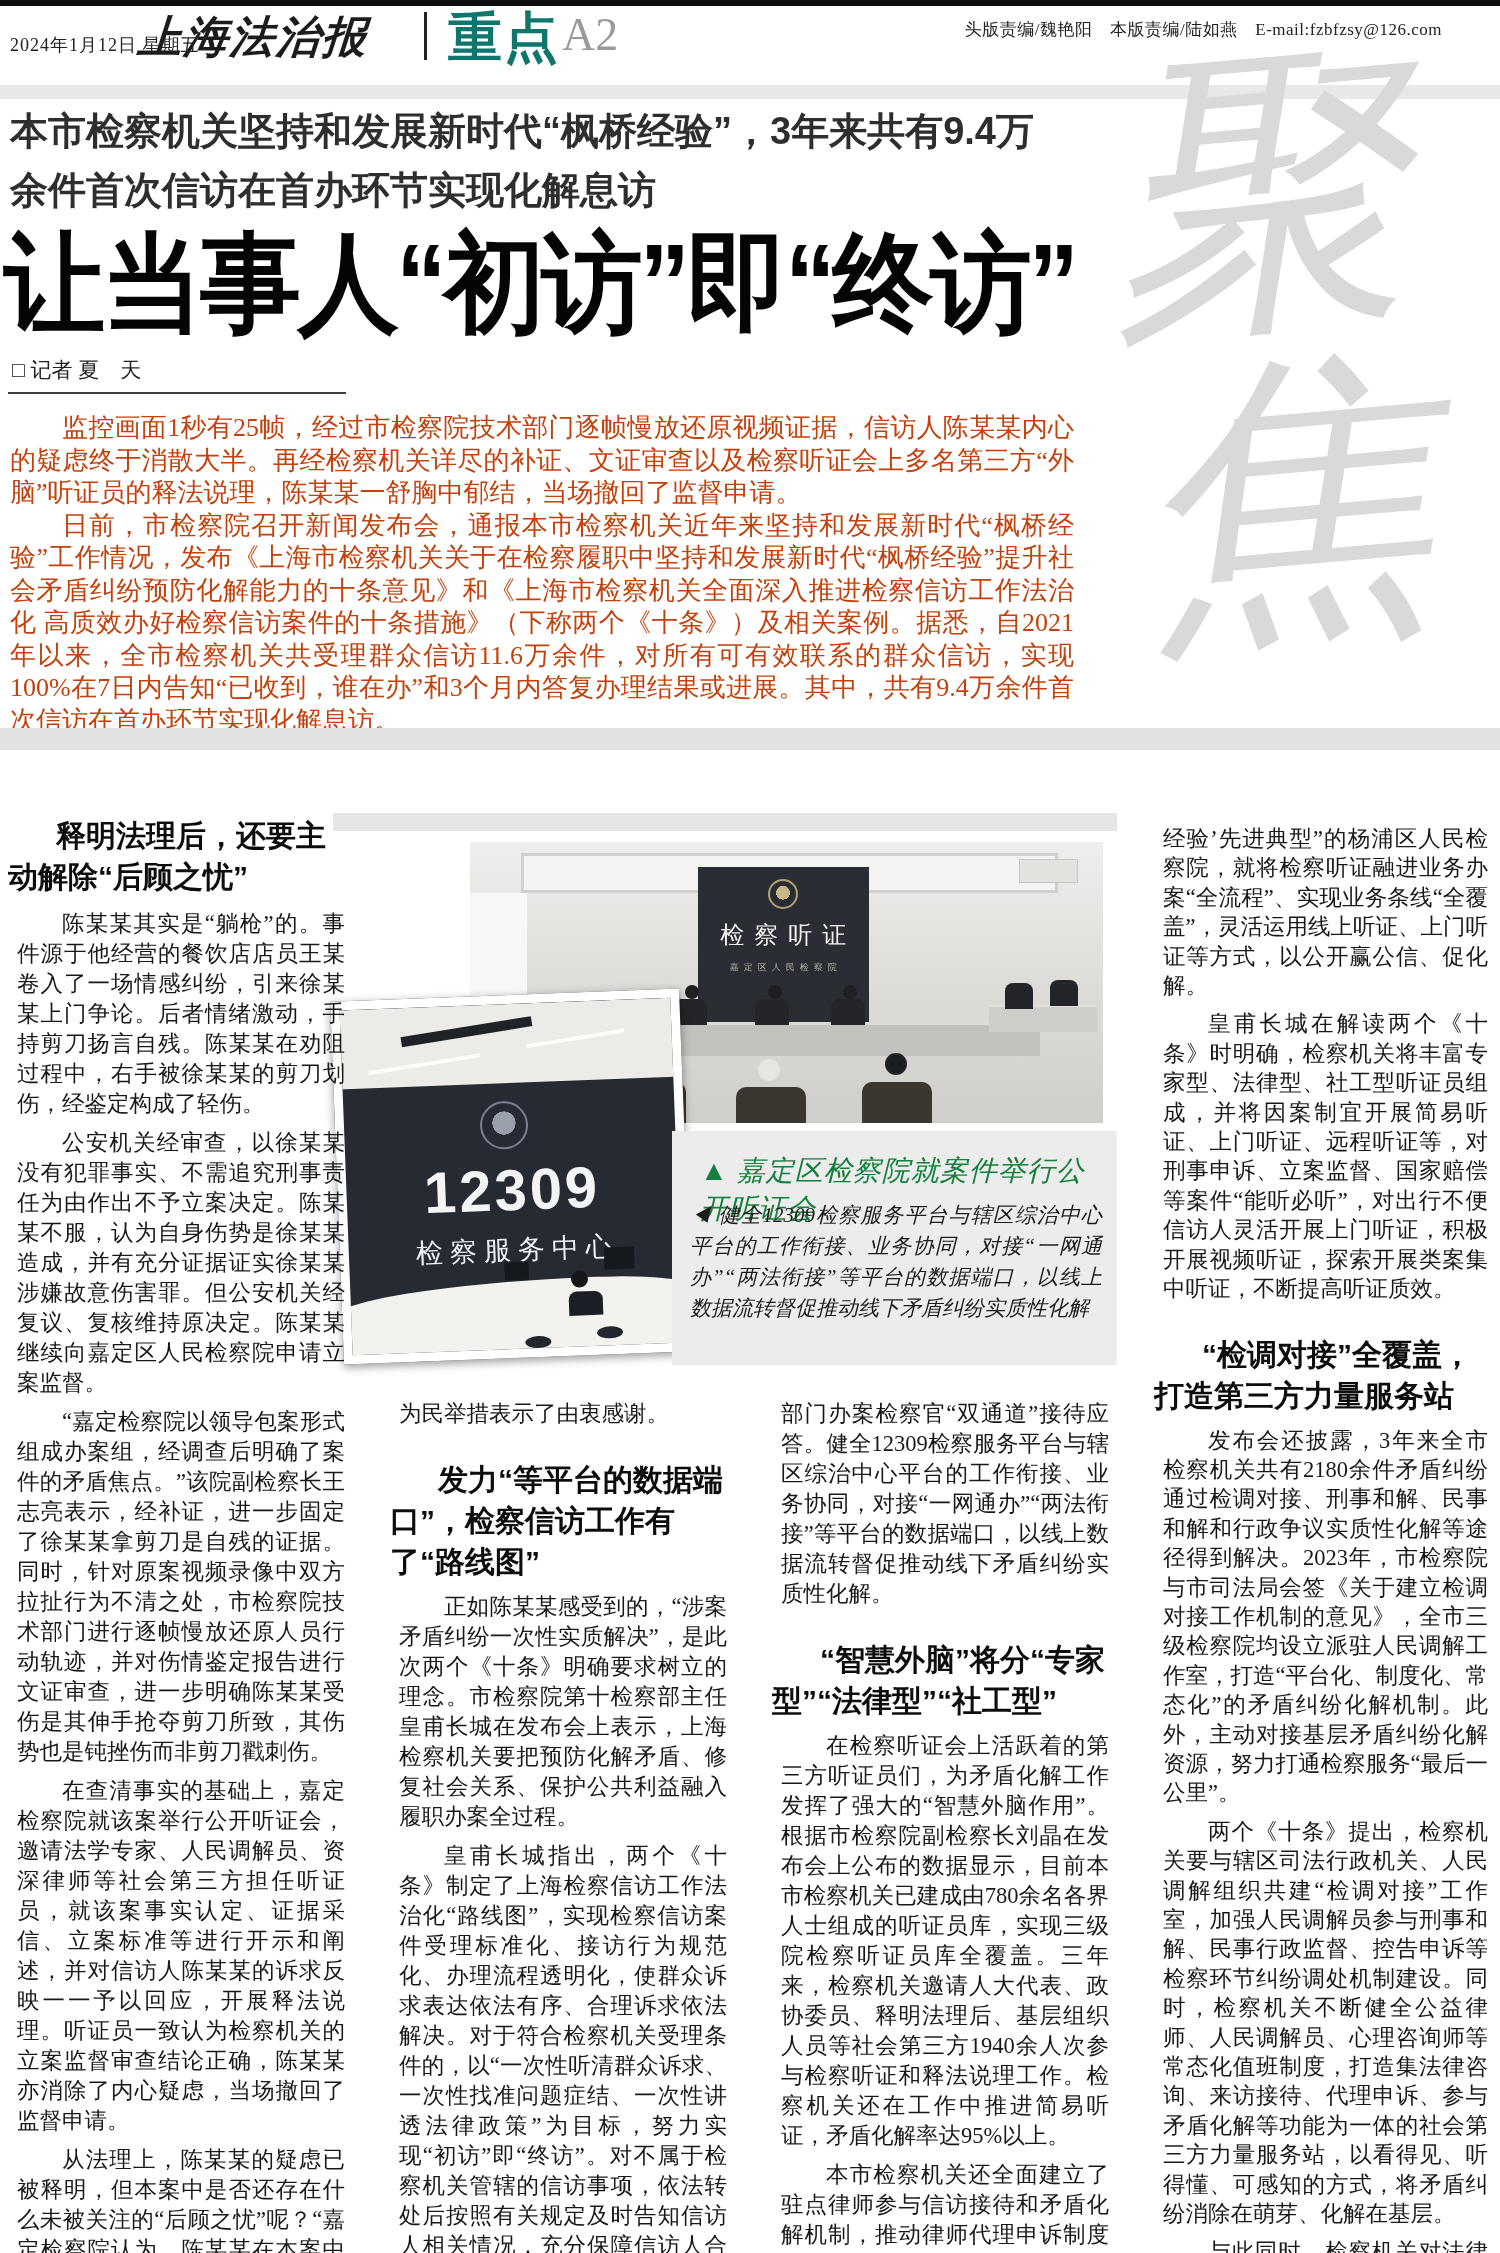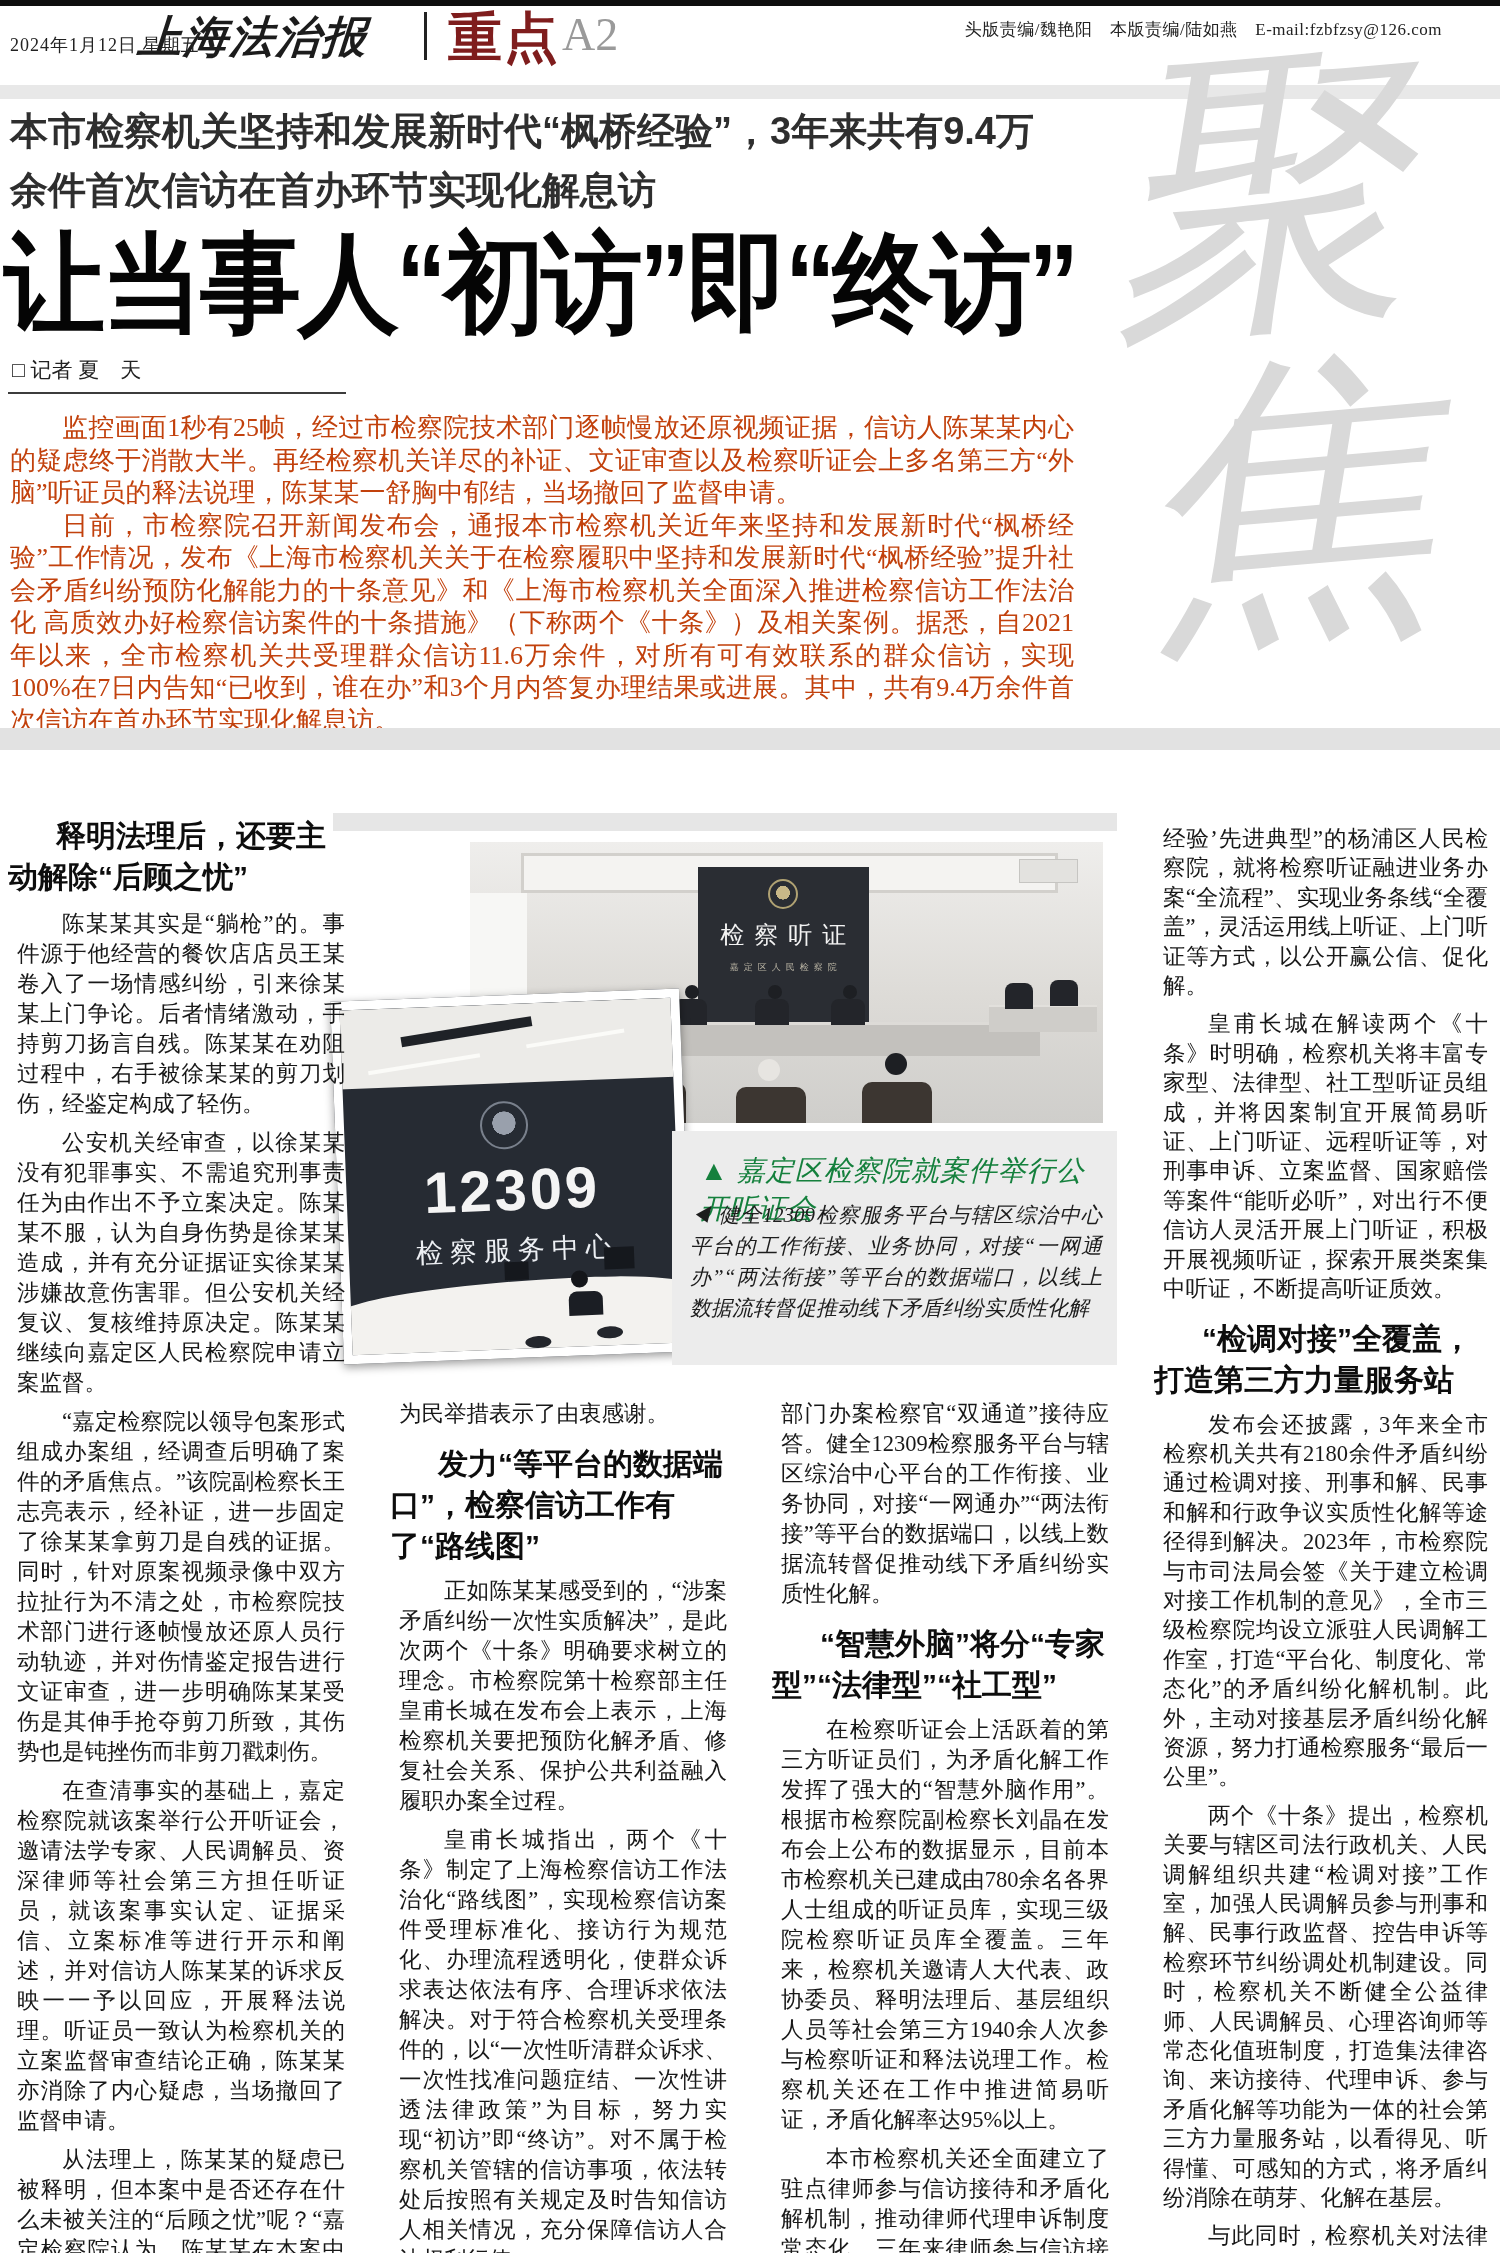--- a/index.html
+++ b/index.html
@@ -6,21 +6,21 @@
   .page{position:relative;width:1500px;height:2253px;background:#fff;overflow:hidden;
         font-family:"Liberation Serif",serif;color:#151515;}
   .abs{position:absolute;}
   
   .topbar{left:0;top:0;width:1500px;height:6px;background:#0e0e0e;}
   .paper-name{left:138px;top:8px;font-size:44px;font-weight:bold;font-style:italic;
               letter-spacing:2px;color:#1c1c1c;transform:skewX(-4deg);}
   .issue-date{left:10px;top:33px;font-size:18px;color:#222;letter-spacing:1px;}
   .mast-divider{left:424px;top:12px;width:3px;height:48px;background:#222;}
   .section-name{left:448px;top:2px;font-size:54px;font-weight:900;
-                font-family:"Liberation Sans",sans-serif;color:#7f1d1d;letter-spacing:2px;}
+                font-family:"Liberation Sans",sans-serif;color:#0f766e;letter-spacing:2px;}
   .page-no{left:562px;top:8px;font-size:46px;color:#9a9a9a;}
   .editors-line{right:58px;top:18px;font-size:17px;color:#222;letter-spacing:.5px;}
   .head-rule{left:0;top:85px;width:1500px;height:14px;background:#e8e8e8;}
   
   .kicker{left:10px;top:102px;width:1040px;font-family:"Liberation Sans",sans-serif;
           font-size:38px;line-height:59px;font-weight:600;color:#2e2e2e;}
   .main-title{left:4px;top:212px;width:1060px;font-family:"Liberation Sans",sans-serif;
               font-size:101px;font-weight:900;letter-spacing:-3px;color:#050505;
               white-space:nowrap;transform:scaleY(1.08);transform-origin:left top;}
   .byline{left:12px;top:356px;font-size:21px;color:#222;font-family:"Liberation Sans",sans-serif;}
@@ -32,21 +32,21 @@
              transform:rotate(-5deg);user-select:none;}
   .wm1{left:1105px;top:48px;}
   .wm2{left:1135px;top:352px;}
   .big-sep{left:0;top:728px;width:1500px;height:22px;background:#e2e2e2;}
   
   .col{text-align:justify;font-size:22.5px;line-height:30px;color:#181818;overflow:hidden;}
   .col p{margin:9px;text-indent:2em;font-family:Liberation Serif, serif;}
   .col p.cont{text-indent:0;}
   .col-head{font-family:"Liberation Sans",sans-serif;font-weight:800;font-size:30px;
             line-height:41px;color:#0d0d0d;text-indent:1.6em;text-align:left;
-            margin:14px 0 10px 0;}
+            margin:30px 0 10px 0;}
   .col1{left:8px;top:815px;width:346px;height:1438px;}
   .col2{left:390px;top:1390px;width:346px;height:863px;}
   .col3{left:772px;top:1390px;width:346px;height:863px;}
   .col4{left:1154px;top:815px;width:343px;height:1438px;line-height:29.4px;}
   .col1 .col-head{margin:0 0 12px 0;}
   
   .photo-topstrip{left:333px;top:813px;width:784px;height:18px;background:#e6e6e6;}
   .photo-hearing{left:470px;top:842px;width:633px;height:281px;
                  background:linear-gradient(#efeeec 0%,#dddbd7 55%,#cfcecb 100%);overflow:hidden;}
   .ph-ceiling{position:absolute;left:8%;top:4%;width:84%;height:12%;border:3px solid #d2d0cc;background:#f4f3f1;}

